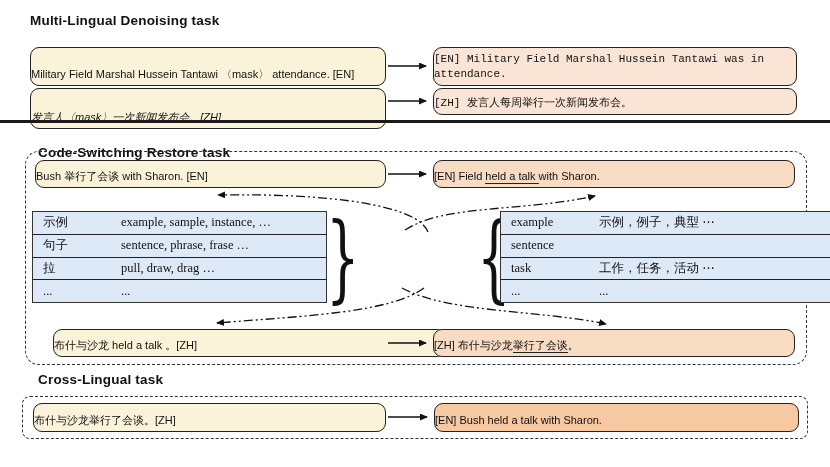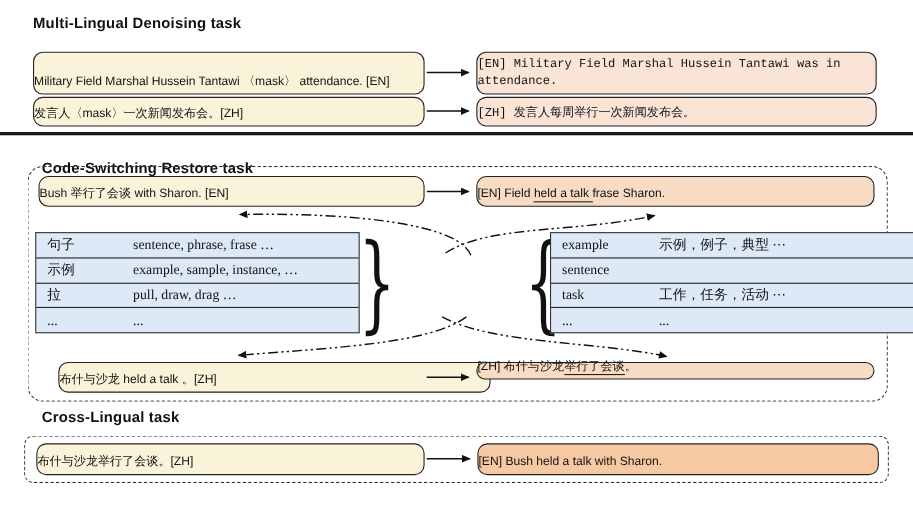--- a/index.html
+++ b/index.html
@@ -54,48 +54,48 @@
 
   <div class="abs heading" style="left:30px; top:13px;">Multi-Lingual Denoising task</div>
 
   <div class="abs box input-box" style="left:30px; top:47px; width:356px; height:39px;">
     <span class="txt">Military Field Marshal Hussein Tantawi 〈mask〉 attendance. [EN]</span>
   </div>
   <div class="abs box out-denoise" style="left:433px; top:47px; width:364px; height:39px;">
     <span class="txt">[EN] Military Field Marshal Hussein Tantawi was in attendance.</span>
   </div>
 
-  <div class="abs box input-box" style="left:30px; top:88px; width:356px; height:27px;">
+  <div class="abs box input-box" style="left:30px; top:88px; width:356px; height:41px;font-style:italic;">
     <span class="txt">发言人〈mask〉一次新闻发布会。[ZH]</span>
   </div>
   <div class="abs box out-denoise" style="left:433px; top:88px; width:364px; height:27px;">
     <span class="txt">[ZH] 发言人每周举行一次新闻发布会。</span>
   </div>
 
   <div class="abs divider" style="top:120px;"></div>
 
   <div class="abs heading" style="left:38px; top:129px;margin-top:16px;">Code-Switching Restore task</div>
 
   <div class="abs dashed-wrap" style="left:25px; top:151px; width:782px; height:214px; border-radius:14px;"></div>
 
   <div class="abs box input-box" style="left:35px; top:160px; width:351px; height:28px;">
     <span class="txt">Bush 举行了会谈  with Sharon. [EN]</span>
   </div>
   <div class="abs box out-restore" style="left:433px; top:160px; width:362px; height:28px;">
-    <span class="txt"><span>[EN] Field </span><span class="ul">held a talk </span><span>frase Sharon.</span></span>
+    <span class="txt"><span>[EN] Field </span><span class="ul">held a talk </span><span>with Sharon.</span></span>
   </div>
 
   <div class="abs vtable" style="left:32px; top:211px; width:295px; height:92px;">
     <div class="vrow">
+      <span class="vc1">示例</span>
+      <span class="vc2">example, sample, instance, …</span>
+    </div>
+    <div class="vrow">
       <span class="vc1">句子</span>
       <span class="vc2">sentence, phrase, frase …</span>
-    </div>
-    <div class="vrow">
-      <span class="vc1">示例</span>
-      <span class="vc2">example, sample, instance, …</span>
     </div>
     <div class="vrow">
       <span class="vc1">拉</span>
       <span class="vc2">pull, draw, drag …</span>
     </div>
     <div class="vrow">
       <span class="vc1">...</span>
       <span class="vc2">...</span>
     </div>
   </div>
@@ -119,21 +119,21 @@
     </div>
     <div class="vrow">
       <span class="vc1 wide">...</span>
       <span class="vc2">...</span>
     </div>
   </div>
 
   <div class="abs box input-box" style="left:53px; top:329px; width:393px; height:28px;">
     <span class="txt">布什与沙龙 held a talk 。[ZH]</span>
   </div>
-  <div class="abs box out-restore" style="left:433px; top:329px; width:362px; height:16px;">
+  <div class="abs box out-restore" style="left:433px; top:329px; width:362px; height:28px;">
     <span class="txt"><span>[ZH] 布什与沙龙</span><span class="ul">举行了会谈</span><span>。</span></span>
   </div>
 
   <div class="abs heading" style="left:38px; top:372px;">Cross-Lingual task</div>
 
   <div class="abs dashed-wrap" style="left:22px; top:396px; width:786px; height:43px; border-radius:8px;"></div>
 
   <div class="abs box input-box" style="left:33px; top:403px; width:353px; height:29px;">
     <span class="txt">布什与沙龙举行了会谈。[ZH]</span>
   </div>

